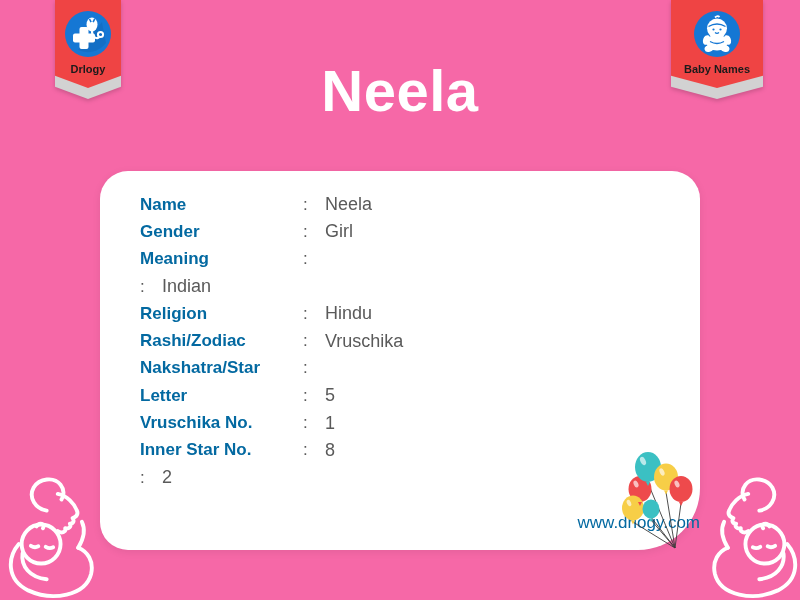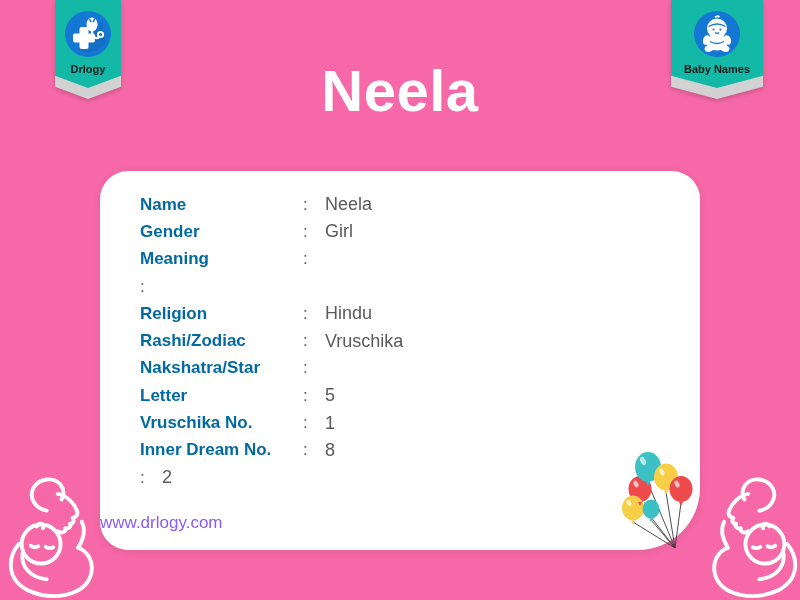--- a/index.html
+++ b/index.html
@@ -7,40 +7,40 @@
   body { font-family:"Liberation Sans", sans-serif; overflow:hidden; }
 
   .page { position:relative; width:800px; height:600px; background:#F668A7; overflow:hidden; }
 
   
   .badge { position:absolute; top:0; filter:drop-shadow(0 2px 2px rgba(0,0,0,.18)); }
   .badge-left  { left:55px;  width:66px; height:100px; }
   .badge-right { left:671px; width:92px; height:100px; }
   .badge-back  { position:absolute; top:11px; left:0; width:100%; height:88px; background:#d2d2d2;
                  clip-path:polygon(0 0,100% 0,100% 86%,50% 100%,0 86%); }
-  .badge-front { position:absolute; top:0; left:0; width:100%; height:88px; background:#14b8a6;
+  .badge-front { position:absolute; top:0; left:0; width:100%; height:88px; background:#ef4444;
                  clip-path:polygon(0 0,100% 0,100% 86%,50% 100%,0 86%); }
   .badge-icon  { position:absolute; top:11px; left:50%; transform:translateX(-50%); width:46px; height:46px; }
   .badge-label { position:absolute; top:63px; width:100%; text-align:center;
                  font-size:11px; font-weight:bold; color:#1b1b1b; white-space:nowrap; }
 
   
   .title { position:absolute; top:57px; left:0; width:100%; text-align:center;
            font-size:58px; font-weight:bold; color:#ffffff; letter-spacing:.5px; }
 
   
   .card { position:absolute; left:100px; top:171px; width:600px; height:379px; background:#ffffff;
           border-radius:28px 28px 62px 28px; box-shadow:0 2px 8px rgba(0,0,0,.08); }
   .rows { position:absolute; left:40px; top:20px; right:30px; }
   .row  { display:flex; align-items:center; height:27.3px; }
   .row .label { width:163px; font-size:17px; font-weight:bold; color:#0369a1; }
   .row .colon { width:22px; font-size:17px; color:#5a5a5a; }
   .row .value { flex:1; font-size:18px; color:#5a5a5a; white-space:nowrap; overflow:hidden; }
-  .website { position:absolute; bottom:17px; left:0; width:100%; text-align:left;
-             font-size:17px; color:#8b5cf6; cursor:pointer; }
+  .website { position:absolute; bottom:17px; left:0; width:100%; text-align:right;
+             font-size:17px; color:#0369a1; cursor:pointer; }
 
   
   .balloons { position:absolute; left:603px; top:443px; width:105px; height:112px; }
   .corner-art { position:absolute; top:468px; width:102px; height:140px; }
   .corner-art.left { left:4px; }
   .corner-art.right { left:700px; transform:scaleX(-1); }
 </style>
 </head>
 <body>
 
@@ -102,20 +102,21 @@
         <span class="label">Gender</span>
         <span class="colon">:</span>
         <span class="value">Girl</span>
       </div>
       <div class="row">
         <span class="label">Meaning</span>
         <span class="colon">:</span>
       </div>
       <div class="row">
         <span class="colon">:</span>
+        <span class="value">Indian</span>
       </div>
       <div class="row">
         <span class="label">Religion</span>
         <span class="colon">:</span>
         <span class="value">Hindu</span>
       </div>
       <div class="row">
         <span class="label">Rashi/Zodiac</span>
         <span class="colon">:</span>
         <span class="value">Vruschika</span>
@@ -128,21 +129,21 @@
         <span class="label">Letter</span>
         <span class="colon">:</span>
         <span class="value">5</span>
       </div>
       <div class="row">
         <span class="label">Vruschika No.</span>
         <span class="colon">:</span>
         <span class="value">1</span>
       </div>
       <div class="row">
-        <span class="label">Inner Dream No.</span>
+        <span class="label">Inner Star No.</span>
         <span class="colon">:</span>
         <span class="value">8</span>
       </div>
       <div class="row">
         <span class="colon">:</span>
         <span class="value">2</span>
       </div>
     </div>
     <div class="website">www.drlogy.com</div>
   </div>

